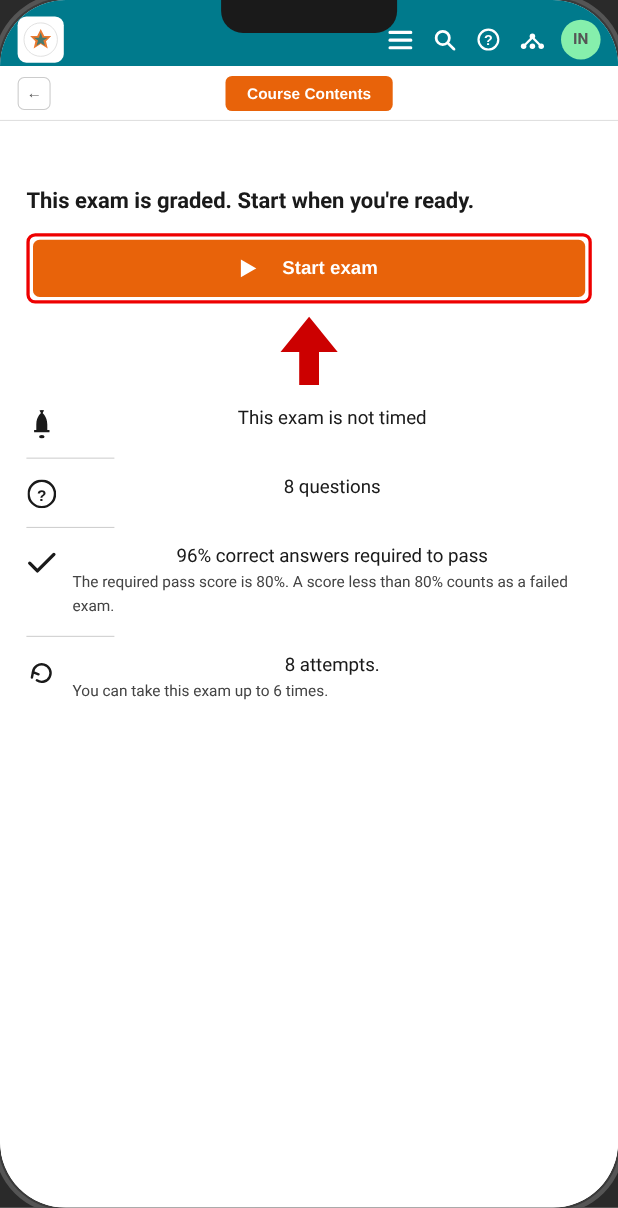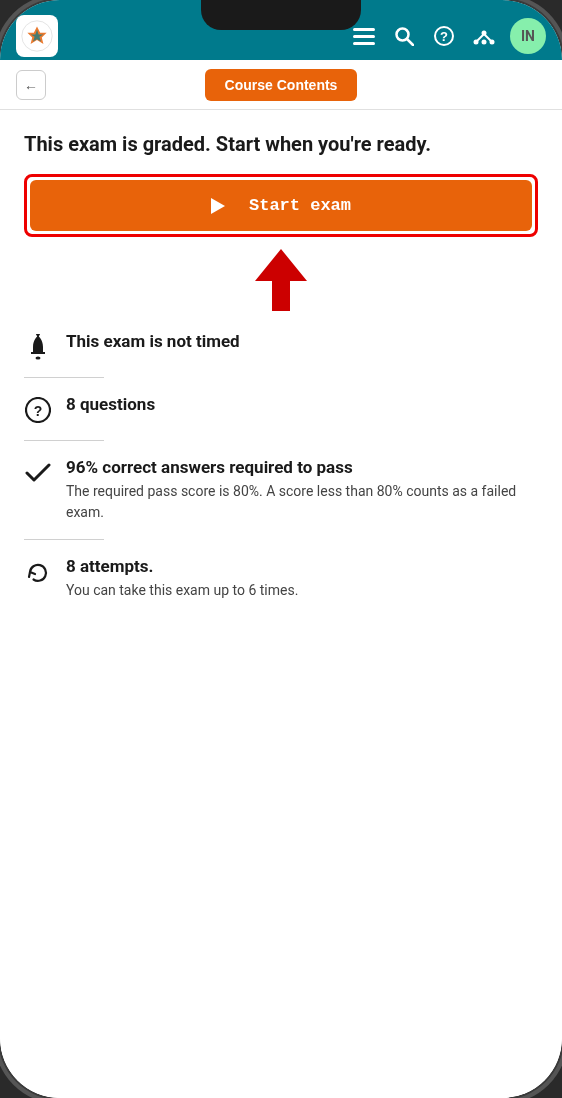--- a/index.html
+++ b/index.html
@@ -174,20 +174,21 @@
       padding: 20px 24px;
       background: #fff;
     }
 
     .exam-heading {
       font-size: 20px;
       font-weight: 700;
       color: #1a1a1a;
       margin-bottom: 16px;
       line-height: 1.4;
+      margin-top: 38px;
     }
 
     
     .start-exam-container {
       position: relative;
       margin-bottom: 12px;
     }
 
     .start-exam-highlight {
       border: 3px solid #e00;
@@ -203,21 +204,20 @@
       border: none;
       border-radius: 6px;
       padding: 16px;
       font-size: 17px;
       font-weight: 600;
       cursor: pointer;
       display: flex;
       align-items: center;
       justify-content: center;
       gap: 24px;
-      font-family: Liberation Mono, monospace;
     }
 
     .play-icon {
       width: 0;
       height: 0;
       border-top: 8px solid transparent;
       border-bottom: 8px solid transparent;
       border-left: 14px solid #fff;
       display: inline-block;
     }
@@ -276,23 +276,24 @@
       font-size: 20px;
       margin-top: 2px;
     }
 
     .info-content {
       flex: 1;
     }
 
     .info-title {
       font-size: 17px;
-      font-weight: 700;
+      font-weight: 400;
       color: #1a1a1a;
       margin-bottom: 4px;
+      text-align: center;
     }
 
     .info-desc {
       font-size: 14px;
       color: #444;
       line-height: 1.5;
     }
 
     
     .check-icon {

